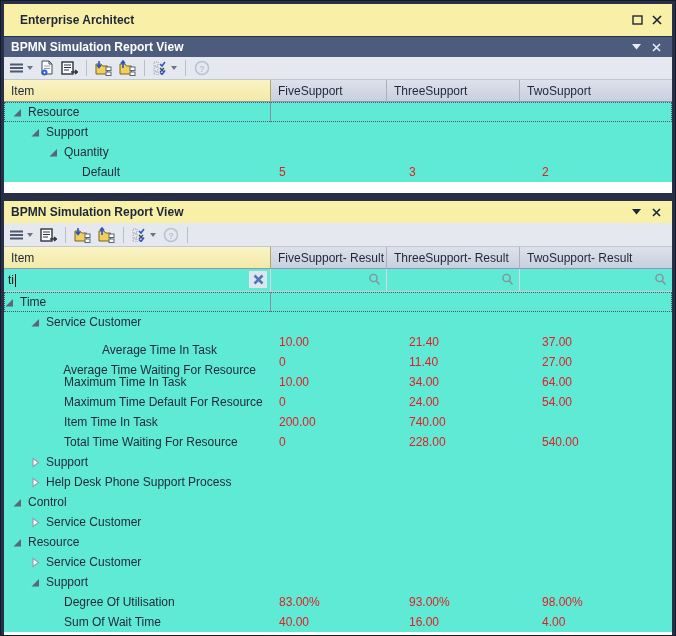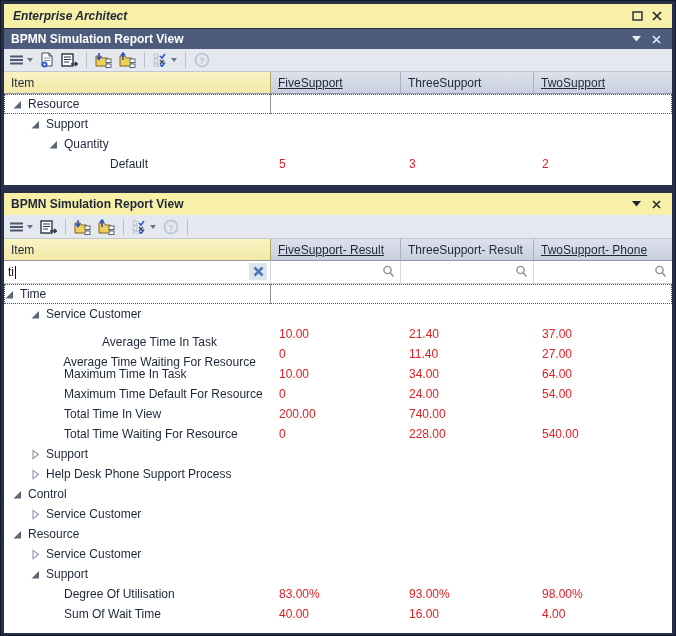--- a/index.html
+++ b/index.html
@@ -5,22 +5,22 @@
   * { margin:0; padding:0; box-sizing:border-box; }
   html,body { background:#888; }
   body { font-family:"Liberation Sans", sans-serif; }
   .window {
     position:relative; width:676px; height:636px;
     background:#273048; border:1px solid #121a2c;
     padding:3px 3px 4px 3px; overflow:hidden;
   }
   
   .titlebar {
-    height:24px; background:#f7f0a6; display:flex; align-items:center;
-    padding:0 5px 0 9px; margin-bottom:1px;font-style:italic;
+    height:32px; background:#f7f0a6; display:flex; align-items:center;
+    padding:0 5px 0 16px; margin-bottom:1px;
   }
   .titlebar .title { flex:1; font-size:12px; font-weight:700; color:#1e2739; }
   .winbtn { width:20px; height:18px; display:flex; align-items:center; justify-content:center; cursor:default; }
   
   .panel-header {
     display:flex; align-items:center; padding:0 6px 0 7px;
   }
   .panel-header.inactive { height:20px; background:#4d5c7c; }
   .panel-header.inactive .ph-title { color:#ffffff; }
   .panel-header.active { height:22px; background:#f7f0a6; }
@@ -30,30 +30,30 @@
   
   .toolbar {
     background:#e6e8ef; border-bottom:1px solid #c2c7d4;
     display:flex; align-items:center; padding:0 4px; gap:3px;
   }
   .toolbar.t1 { height:23px; }
   .toolbar.t2 { height:24px; }
   .tbtn { height:20px; display:flex; align-items:center; justify-content:center; padding:0 2px; }
   .tsep { width:1px; height:16px; background:#b8bece; margin:0 3px; }
   
-  .grid { background:#ffffff; }
+  .grid { background:#5eead4; }
   .gridrow { display:flex; }
   .colhead { height:22px; }
   .colhead .cell {
     background:linear-gradient(#dde1eb,#c9cfdf);
     border-right:1px solid #a8b0c2; border-bottom:1px solid #8f99ad;
     font-size:12px; color:#1e2739; display:flex; align-items:center; padding-left:7px;
   }
   .colhead .cell.item { background:linear-gradient(#faf3c4,#f3e9a8); border-right:1px solid #b3a95e; }
-  .c0 { width:267px; } .c1 { width:130px;text-decoration:underline; } .c2 { width:133px; } .c3 { width:142px; flex:1; border-right:none!important;text-decoration:underline; }
+  .c0 { width:267px; } .c1 { width:116px; } .c2 { width:133px; } .c3 { width:142px; flex:1; border-right:none!important; }
   
   .filterrow { height:23px; border-bottom:1px solid #c9cedb; }
   .filterrow .cell {
     border-right:1px solid #d4d8e2; display:flex; align-items:center;
     font-size:12px; color:#111; padding-left:4px; position:relative;
   }
   .caret { display:inline-block; width:1px; height:13px; background:#111; margin-left:1px; }
   .clearbtn {
     position:absolute; right:3px; top:2px; width:18px; height:17px;
     background:#dfe5ef; display:flex; align-items:center; justify-content:center;
@@ -236,21 +236,21 @@
                 <polygon points="9,2 9,9.5 1.5,9.5" fill="#5a6577"></polygon>
               </svg>
             </span>
             <span>Quantity</span>
           </div>
           <div class="valcell v1"></div>
           <div class="valcell v2"></div>
           <div class="valcell v3"></div>
         </div>
         <div class="datarow">
-          <div class="itemcell" style="padding-left: 62px; gap: 28px;">
+          <div class="itemcell" style="padding-left: 62px;">
             <span class="expander"></span>
             <span>Default</span>
           </div>
           <div class="valcell v1">5</div>
           <div class="valcell v2">3</div>
           <div class="valcell v3">2</div>
         </div>
       </div>
     <div class="filler" style="height:11px"></div>
   </div>
@@ -345,21 +345,21 @@
       </span>
     </span>
     <span class="tsep"></span>
   </div>
 
   <div class="grid">
     <div class="gridrow colhead">
       <div class="cell item c0">Item</div>
       <div class="cell c1">FiveSupport- Result</div>
       <div class="cell c2">ThreeSupport- Result</div>
-      <div class="cell c3">TwoSupport- Phone</div>
+      <div class="cell c3">TwoSupport- Result</div>
     </div>
     <div class="gridrow filterrow">
       <div class="cell c0">
         <span>ti</span>
           <span class="caret"></span>
         <span class="clearbtn">
           <span>
             <svg width="11" height="11">
                 <path d="M1.5,1.5 L9.5,9.5 M9.5,1.5 L1.5,9.5" stroke="#4a7ab5" stroke-width="2.6"></path>
               </svg>
@@ -450,21 +450,21 @@
             <span class="expander"></span>
             <span>Maximum Time Default For Resource</span>
           </div>
           <div class="valcell v1">0</div>
           <div class="valcell v2">24.00</div>
           <div class="valcell v3">54.00</div>
         </div>
         <div class="datarow">
           <div class="itemcell" style="padding-left: 44px;">
             <span class="expander"></span>
-            <span>Total Time In View</span>
+            <span>Item Time In Task</span>
           </div>
           <div class="valcell v1">200.00</div>
           <div class="valcell v3">740.00</div>
         </div>
         <div class="datarow">
           <div class="itemcell" style="padding-left: 44px;">
             <span class="expander"></span>
             <span>Total Time Waiting For Resource</span>
           </div>
           <div class="valcell v1">0</div>

